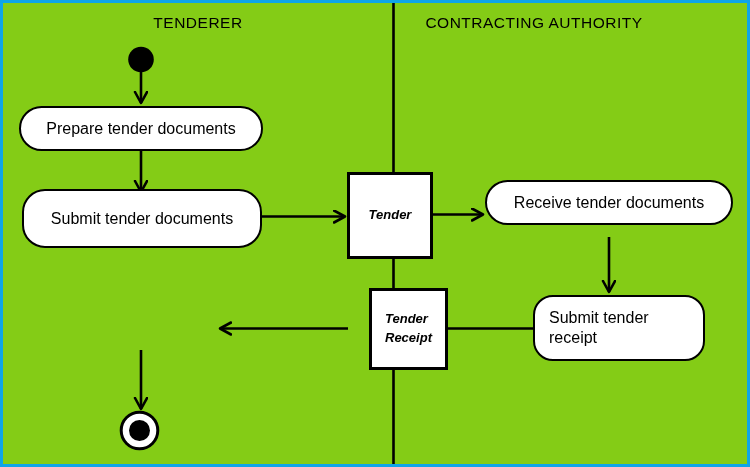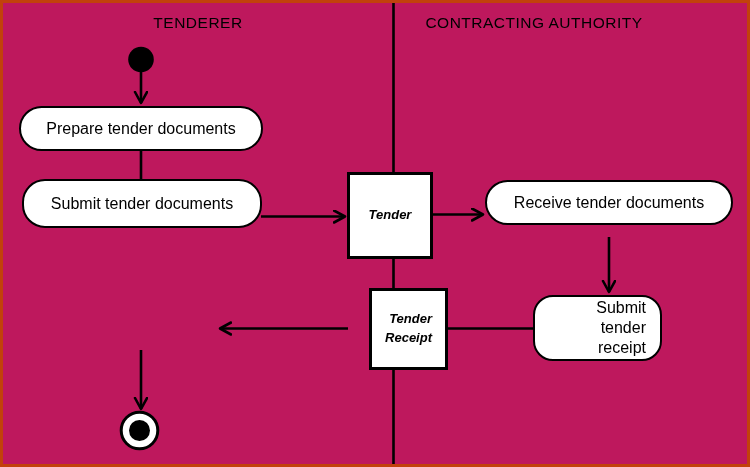--- a/index.html
+++ b/index.html
@@ -5,22 +5,22 @@
   html, body {
     margin: 0;
     padding: 0;
     background: #ffffff;
     font-family: "Liberation Sans", sans-serif;
   }
   .canvas {
     position: relative;
     width: 750px;
     height: 467px;
-    background: #be185d;
-    border: 3px solid #c2410c;
+    background: #84cc16;
+    border: 3px solid #0ea5e9;
     box-sizing: border-box;
     overflow: hidden;
   }
   .connectors {
     position: absolute;
     left: -3px;
     top: -3px;
     width: 750px;
     height: 467px;
   }
@@ -34,21 +34,21 @@
     white-space: nowrap;
   }
   .lane-title.left { left: 0; width: 390px; }
   .lane-title.right { left: 390px; width: 282px; }
   .node {
     position: absolute;
     box-sizing: border-box;
     display: flex;
     align-items: center;
     justify-content: center;
-    text-align: right;
+    text-align: left;
     background: #ffffff;
     color: #000000;
     font-size: 16px;
     line-height: 1.25;
   }
   .activity {
     border: 2.6px solid #000000;
     border-radius: 23px;
   }
   .activity.rounded-rect {
@@ -90,24 +90,24 @@
 
     <circle cx="139.5" cy="430.5" r="18.3" fill="#ffffff" stroke="#000000" stroke-width="3"></circle>
     <circle cx="139.5" cy="430.5" r="10.5" fill="#000000"></circle>
   </svg>
 
   <div class="lane-title left">TENDERER</div>
   <div class="lane-title right">CONTRACTING AUTHORITY</div>
 
   <div class="node activity" style="left:16px; top:103px; width:244px; height:45px;">Prepare tender documents</div>
 
-  <div class="node activity" style="left:19px; top:176px; width:240px; height:49px;">Submit tender documents</div>
+  <div class="node activity" style="left:19px; top:186px; width:240px; height:59px;">Submit tender documents</div>
 
   <div class="node activity" style="left:482px; top:177px; width:248px; height:45px;">Receive tender documents</div>
 
-  <div class="node activity rounded-rect" style="left:530px; top:292px; width:129px; height:66px; padding:0 14px;">Submit tender receipt</div>
+  <div class="node activity rounded-rect" style="left:530px; top:292px; width:172px; height:66px; padding:0 14px;">Submit tender receipt</div>
 
 
   <div class="node object-node" style="left:344px; top:169px; width:86px; height:87px;">Tender</div>
 
   <div class="node object-node" style="left:345px; top:285px; width:79px; height:82px; padding:0 13px;margin-left:21px;">Tender Receipt</div>
 
 </div>
 
 </body></html>

